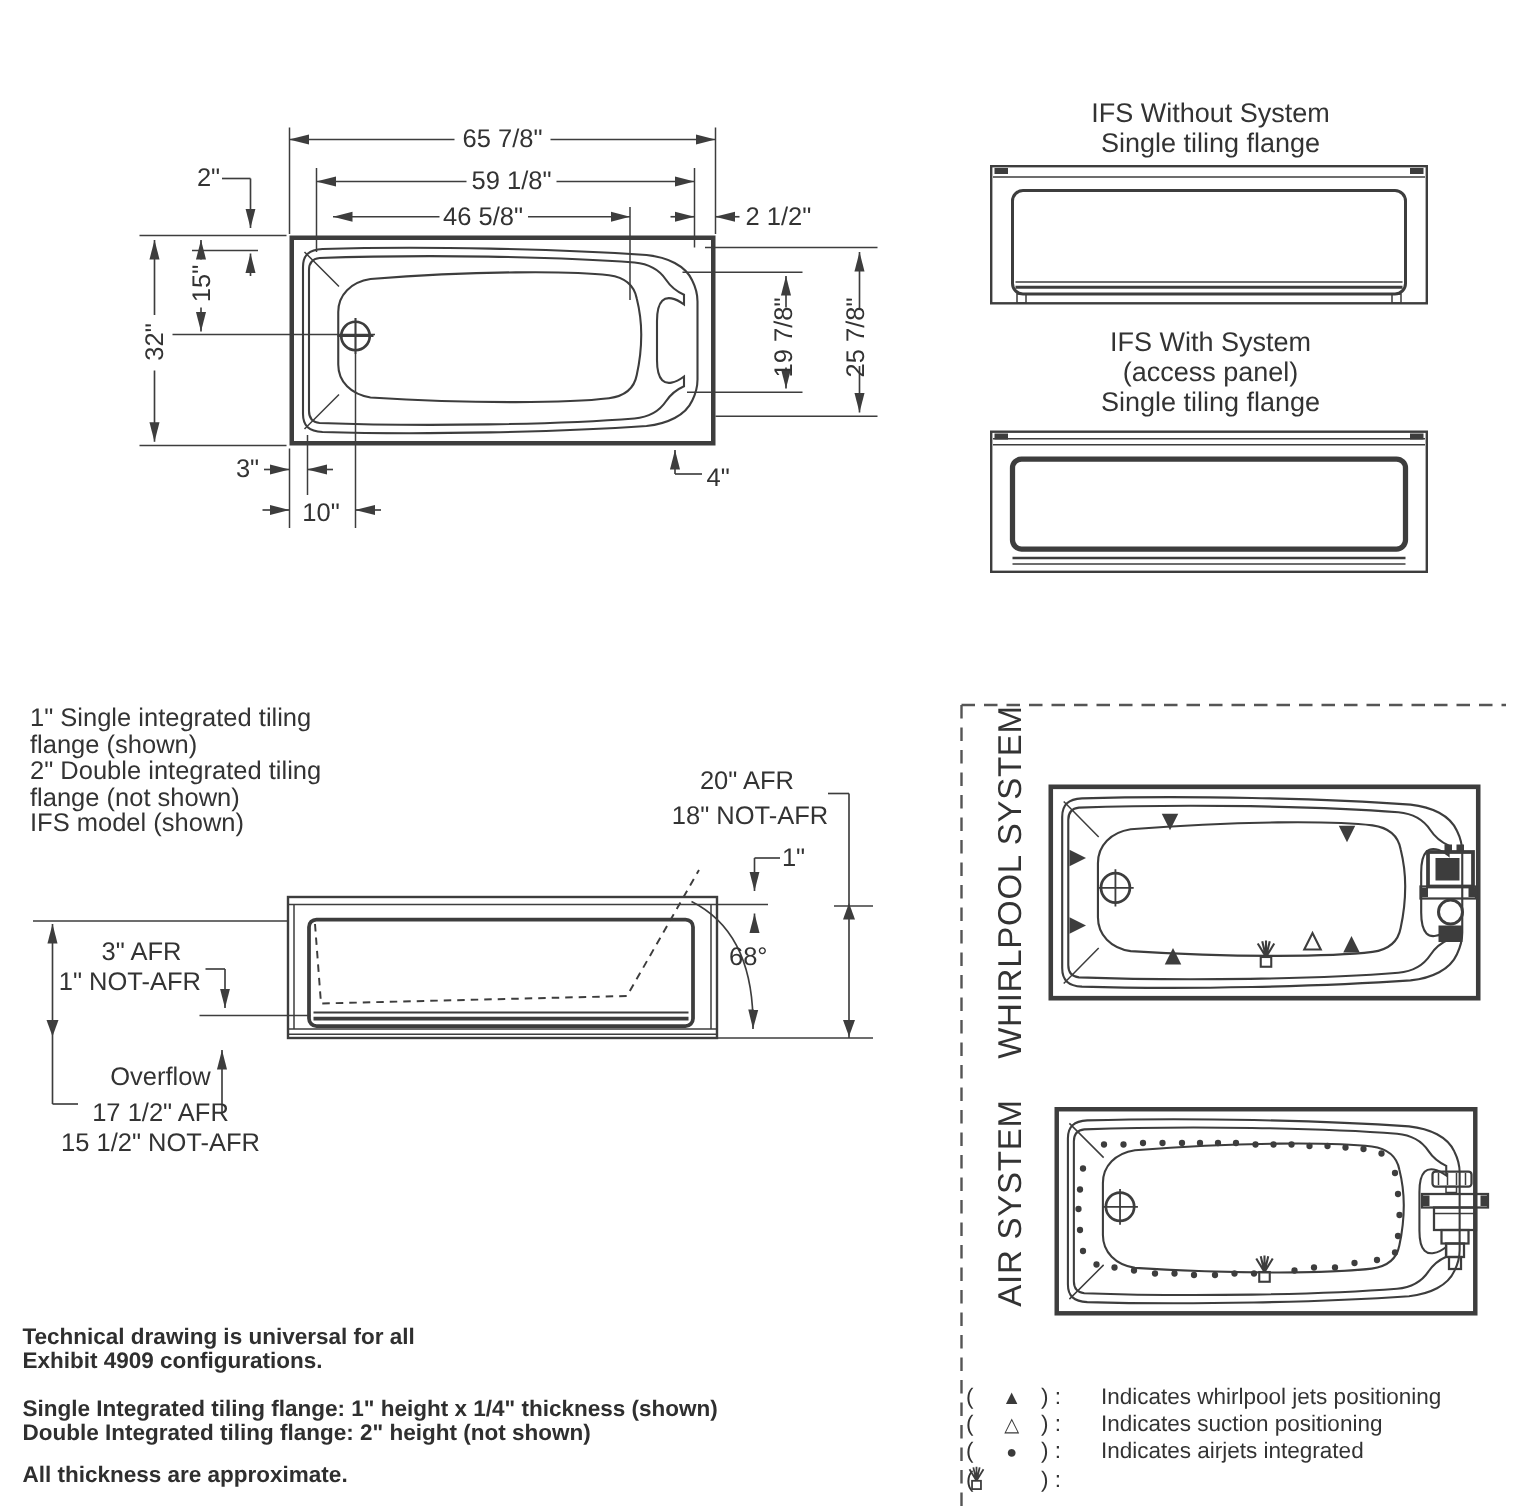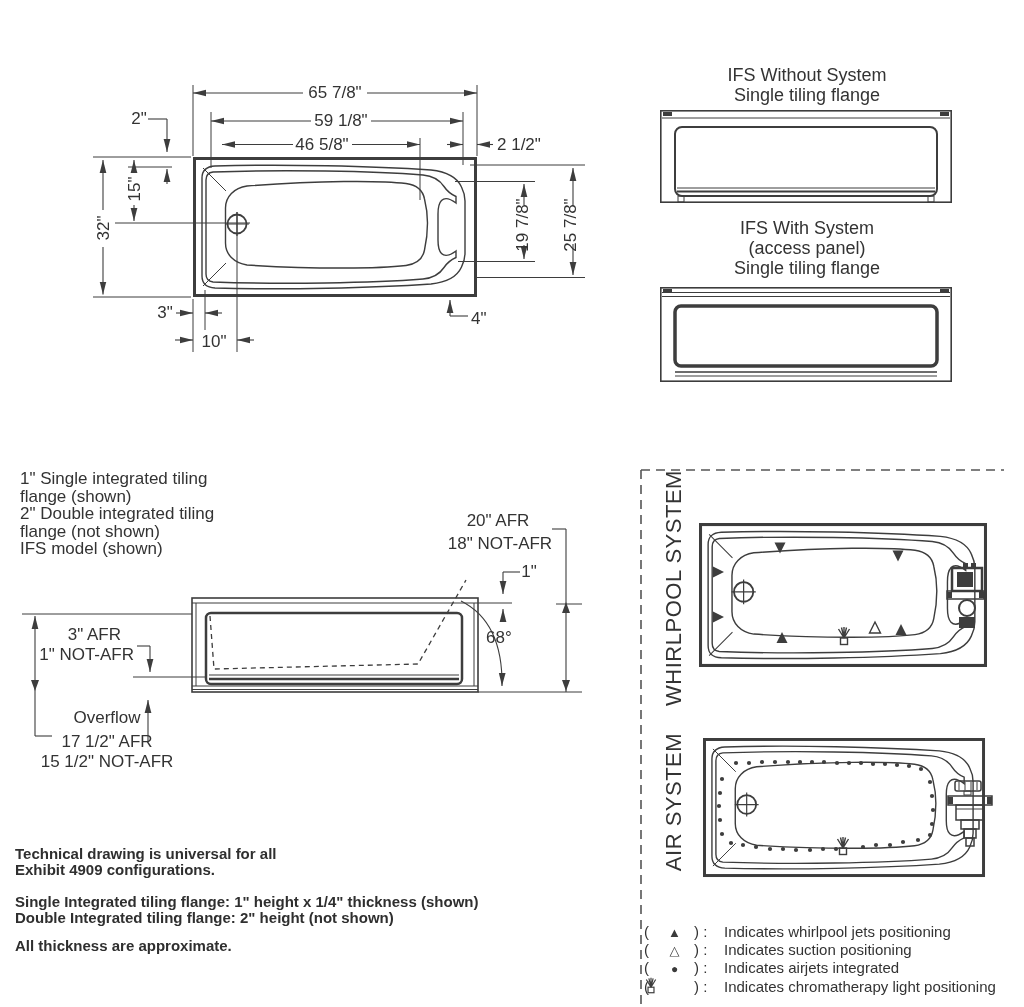--- a/index.html
+++ b/index.html
@@ -5,26 +5,26 @@
   html,body{margin:0;padding:0;background:#fff;}
   #page{position:relative;width:1024px;height:1007px;background:#ffffff;overflow:hidden;
         font-family:"Liberation Sans", sans-serif;color:#333;}
   svg{position:absolute;left:0;top:0;}
   svg text{fill:#333;font-family:"Liberation Sans", sans-serif;}
   .dim{font-size:17px;}
   .ttl{font-size:18px;text-anchor:middle;}
   .sys{font-size:22px;letter-spacing:0.5px;text-anchor:middle;}
   .htxt{position:absolute;white-space:nowrap;}
   #side-notes{left:20px;top:470px;font-size:17px;line-height:17.5px;}
-  #footnotes{left:15px;top:846px;font-size:15px;line-height:15.5px;font-weight:bold;color:#2f2f2f;}
+  #footnotes{left:15px;top:884px;font-size:15px;line-height:15.5px;font-weight:bold;color:#2f2f2f;}
   #footnotes .p2{margin-top:17px;} #footnotes .p3{margin-top:13px;}
   .lrow{position:absolute;left:644px;display:flex;align-items:center;height:18px;
         font-size:15px;color:#333;}
   .lp{width:11px;} .lsym{width:39px;text-align:center;} .lc{width:26px;}
-  .llabel{margin-left:4px;}
+  .llabel{margin-left:14px;}
   .tri13{font-size:13px;color:#3a3a3a;} .dot11{font-size:12px;color:#3a3a3a;}
 </style>
 </head>
 <body>
 <div id="page">
 
 <svg width="1024" height="1007" viewBox="0 0 1024 1007">
   <defs>
     <marker id="ar" viewBox="0 0 12 8" refX="12" refY="4" markerWidth="13" markerHeight="8.7" markerUnits="userSpaceOnUse" orient="auto-start-reverse">
       <path d="M12 4 L0 0.9 L0 7.1 Z" fill="#3d3d3d"></path>
@@ -328,16 +328,15 @@
   <span class="llabel">Indicates airjets integrated</span>
 </div>
 <div class="lrow" style="top:977px">
   <span class="lp">(</span>
   <span class="lsym">
         <svg width="14" height="17" viewBox="0 0 16 20">
           <use href="#chroma-shape"></use>
         </svg>
       </span>
   <span class="lc">) :</span>
-  <span class="llabel">Indicates chromatherapy light positioning</span>
 </div>
 
 </div>
 
 </body></html>

